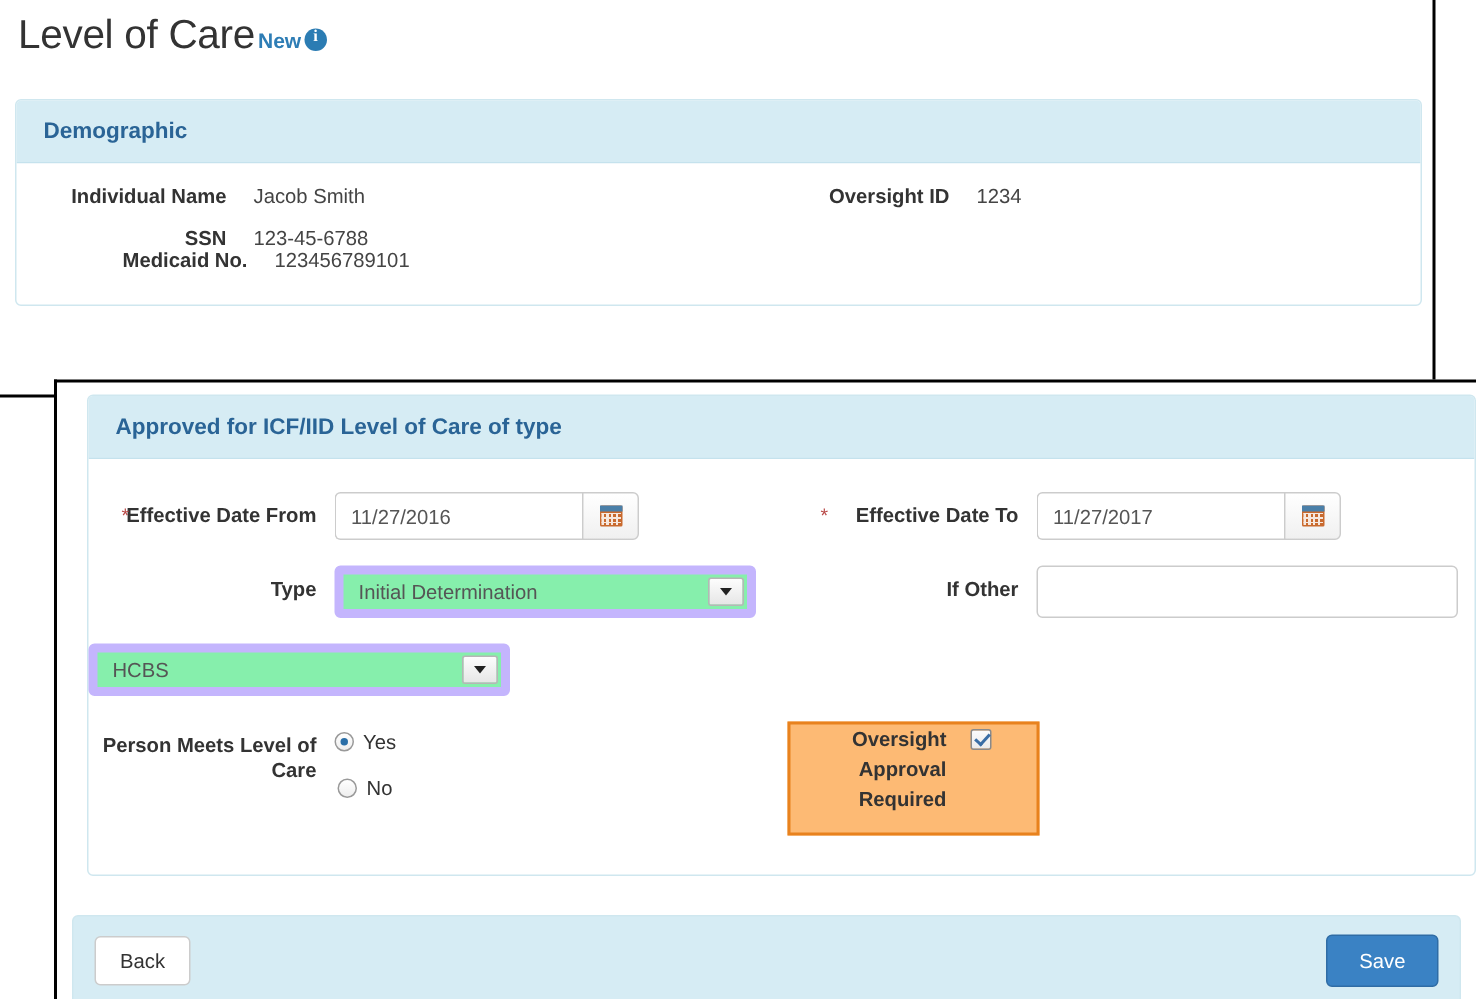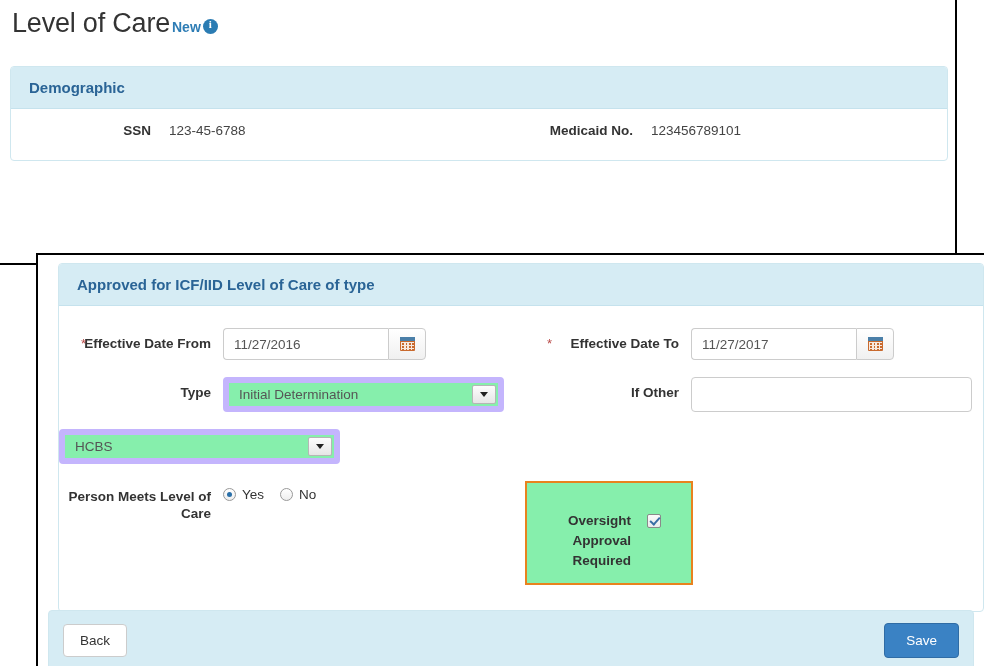--- a/index.html
+++ b/index.html
@@ -90,21 +90,21 @@
     border-radius: 3px 3px 0 0;
   }
   #demographic-body {
     padding: 14px 0 22px 0;
   }
   .demo-row {
     display: flex;
     width: 100%;
     margin-bottom: 13px;
   }
-  .demo-row:last-child { margin-bottom: 0; }
+  .demo-row:last-child { margin-bottom: 0; flex-direction: column; }
   .demo-col {
     display: flex;
     width: 50%;
     box-sizing: border-box;
   }
   .demo-label {
     width: 158px;
     text-align: right;
     font-size: 13.5px;
     font-weight: bold;
@@ -285,20 +285,21 @@
     width: 281px;
     height: 35px;
   }
 
   
   .radio-group {
     display: flex;
     align-items: center;
     padding-top: 6px;
     gap: 16px;
+    flex-direction: column;
   }
   .radio-item {
     display: flex;
     align-items: center;
     gap: 6px;
     cursor: pointer;
   }
   .radio-dot {
     width: 13px;
     height: 13px;
@@ -318,22 +319,22 @@
   }
   .radio-label {
     font-size: 13.5px;
     color: #333333;
   }
 
   
   #oversight-box {
     position: relative;
     border: 2px solid #e8821e;
-    background: #86efac;
-    padding: 28px 14px 12px 12px;
+    background: #fdba74;
+    padding: 0 14px 12px 12px;
     display: flex;
     align-items: flex-start;
     width: 168px;
     margin-left: 4px;
     box-sizing: border-box;
   }
   #oversight-label {
     width: 92px;
     text-align: right;
     font-size: 13.5px;
@@ -411,20 +412,30 @@
   <div id="page-title-row">
     <span id="page-title">Level of Care</span>
     <span id="new-badge">New</span>
     <span class="info-icon"></span>
   </div>
 
   <div id="demographic-panel">
     <div class="panel-heading">Demographic</div>
     <div id="demographic-body">
 
+      <div class="demo-row">
+        <div class="demo-col left">
+          <div class="demo-label">Individual Name</div>
+          <div class="demo-value">Jacob Smith</div>
+        </div>
+        <div class="demo-col right">
+          <div class="demo-label">Oversight ID</div>
+          <div class="demo-value">1234</div>
+        </div>
+      </div>
 
 
       <div class="demo-row">
         <div class="demo-col left">
           <div class="demo-label">SSN</div>
           <div class="demo-value">123-45-6788</div>
         </div>
         <div class="demo-col right">
           <div class="demo-label">Medicaid No.</div>
           <div class="demo-value">123456789101</div>

